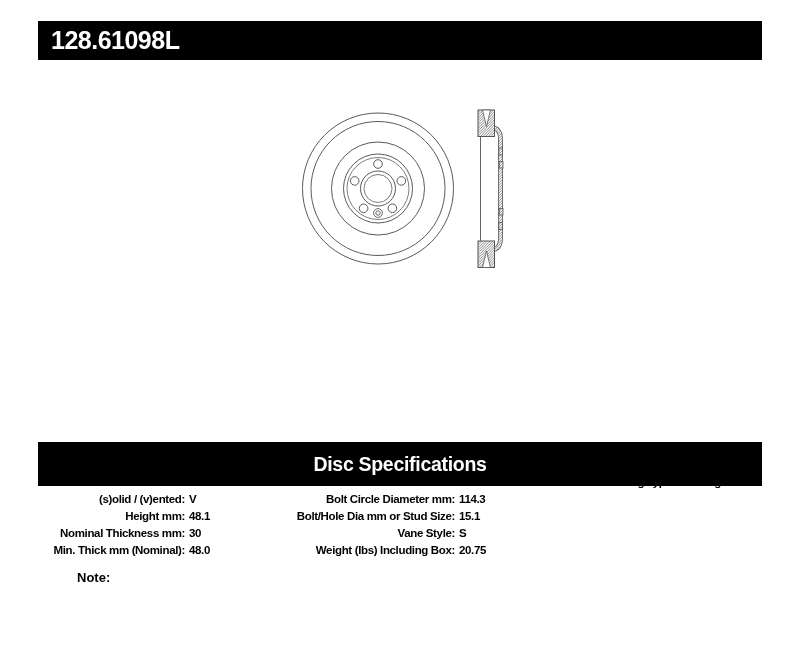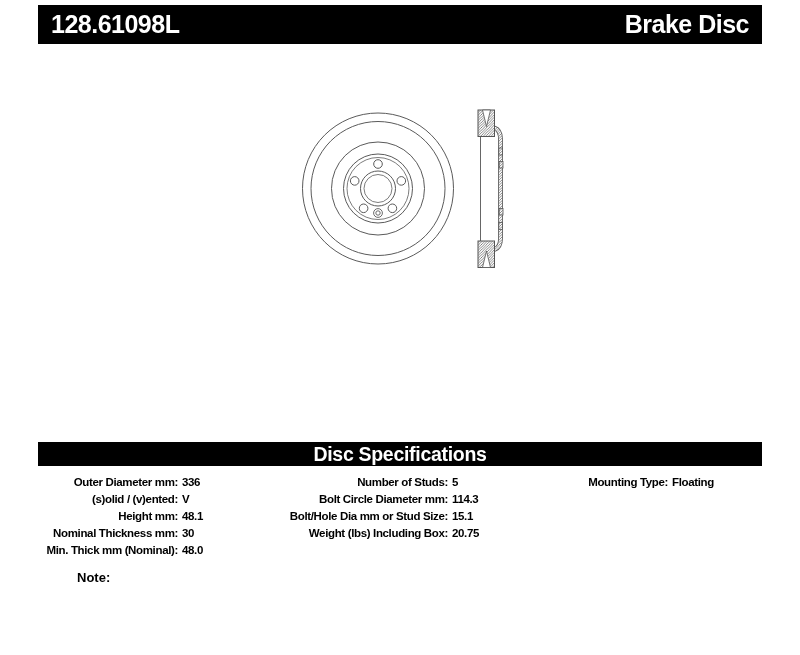--- a/index.html
+++ b/index.html
@@ -11,44 +11,44 @@
     overflow:hidden;
   }
   .bar{
     position:absolute;
     left:38px;width:724px;
     background:#000000;
     color:#ffffff;
     box-sizing:border-box;
   }
   .title-bar{
-    top:5px;height:39px;
+    top:21px;height:39px;
     display:flex;
     justify-content:space-between;
     align-items:center;
     padding:4px 13px;
     font-size:25px;font-weight:bold;
     letter-spacing:-0.5px;
   }
   .section-bar{
-    top:442px;height:24px;
+    top:442px;height:44px;
     display:flex;
     justify-content:center;
     align-items:center;
     font-size:19.5px;font-weight:bold;
     letter-spacing:-0.3px;
   }
   .drawing{
     position:absolute;
     left:280px;top:95px;
     width:240px;height:185px;
   }
   .spec-table{
     position:absolute;
-    left:48px;top:473px;width:724px;
+    left:55px;top:473px;width:724px;
     display:flex;
     color:#000000;
   }
   .spec-col{display:flex;flex-direction:column;}
   .col1{width:250px;}
   .col2{width:296px;}
   .col3{width:178px;}
   .spec-row{
     display:flex;
     height:17px;
@@ -77,21 +77,20 @@
     font-size:13px;
     font-weight:bold;
     color:#000000;
   }
 </style>
 </head>
 <body>
 
 <div class="bar title-bar">
   <span>128.61098L</span>
-  <span>Brake Disc</span>
 </div>
 
 <svg class="drawing" viewBox="0 0 240 185" xmlns="http://www.w3.org/2000/svg">
   <defs>
     <pattern id="hatch" width="2.6" height="2.6" patternUnits="userSpaceOnUse">
       <rect width="2.6" height="2.6" fill="#ffffff"></rect>
       <path d="M0,2.6 L2.6,0" stroke="#555555" stroke-width="0.7"></path>
     </pattern>
   </defs>
 
@@ -170,20 +169,24 @@
     </div>
     <div class="spec-row">
       <span class="lbl">Bolt Circle Diameter mm:</span>
       <span class="val">114.3</span>
     </div>
     <div class="spec-row">
       <span class="lbl">Bolt/Hole Dia mm or Stud Size:</span>
       <span class="val">15.1</span>
     </div>
     <div class="spec-row">
+      <span class="lbl">Vane Style:</span>
+      <span class="val">S</span>
+    </div>
+    <div class="spec-row">
       <span class="lbl">Weight (lbs) Including Box:</span>
       <span class="val">20.75</span>
     </div>
   </div>
 
   <div class="spec-col col3">
     <div class="spec-row">
       <span class="lbl">Mounting Type:</span>
       <span class="val">Floating</span>
     </div>

